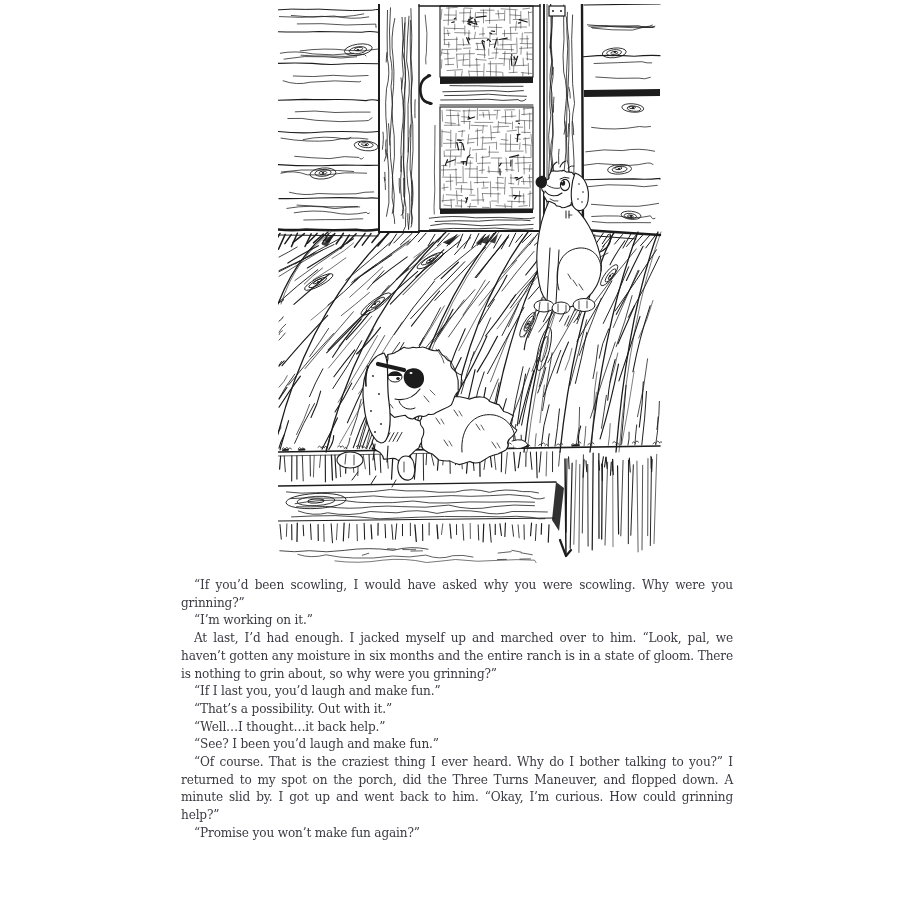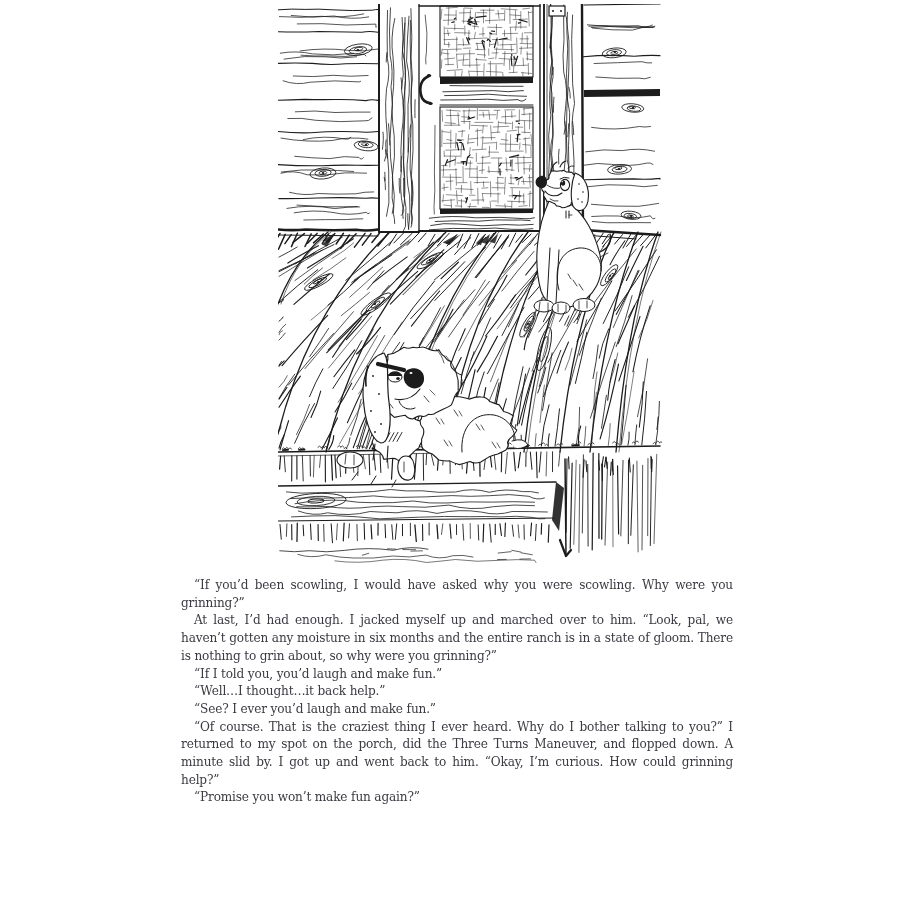--- a/index.html
+++ b/index.html
@@ -1174,20 +1174,22 @@
         <path d="M271.04500111332163,306.1153302183375 l-5.735718535026535,11.68056982755661" fill="none" stroke="#1c1c1c" stroke-width="0.9" stroke-linecap="round" stroke-linejoin="round"></path>
         <path d="M301.82123591098934,310.2240008600056 l-5.891838312149048,8.291703838156536" fill="none" stroke="#1c1c1c" stroke-width="0.9" stroke-linecap="round" stroke-linejoin="round"></path>
         <path d="M303.67173485597596,307.3957165502943 l-4.7410224680788815,12.27738856524229" fill="none" stroke="#1c1c1c" stroke-width="0.9" stroke-linecap="round" stroke-linejoin="round"></path>
         <path d="M302.3274253066629,306.31062483927235 l-3.240576424403116,9.380259544821456" fill="none" stroke="#1c1c1c" stroke-width="0.9" stroke-linecap="round" stroke-linejoin="round"></path>
         <path d="M290.8938452429138,311.9075953345746 l-4.304816560819745,9.218488026643172" fill="none" stroke="#1c1c1c" stroke-width="0.9" stroke-linecap="round" stroke-linejoin="round"></path>
       </g>
   </svg>
 
   <div class="text-block">
     <p>“If you’d been scowling, I would have asked why you were scowling. Why were you grinning?”</p>
+    <p>“I’m working on it.”</p>
     <p>At last, I’d had enough. I jacked myself up and marched over to him. “Look, pal, we haven’t gotten any moisture in six months and the entire ranch is in a state of gloom. There is nothing to grin about, so why were you grinning?”</p>
-    <p>“If I told you, you’d laugh and make fun.”</p>
+    <p>“If I last you, you’d laugh and make fun.”</p>
+    <p>“That’s a possibility. Out with it.”</p>
     <p>“Well…I thought…it back help.”</p>
-    <p>“See? I ever you’d laugh and make fun.”</p>
+    <p>“See? I been you’d laugh and make fun.”</p>
     <p>“Of course. That is the craziest thing I ever heard. Why do I bother talking to you?” I returned to my spot on the porch, did the Three Turns Maneuver, and flopped down. A minute slid by. I got up and went back to him. “Okay, I’m curious. How could grinning help?”</p>
     <p>“Promise you won’t make fun again?”</p>
   </div>
 </div>
 
 </body></html>

